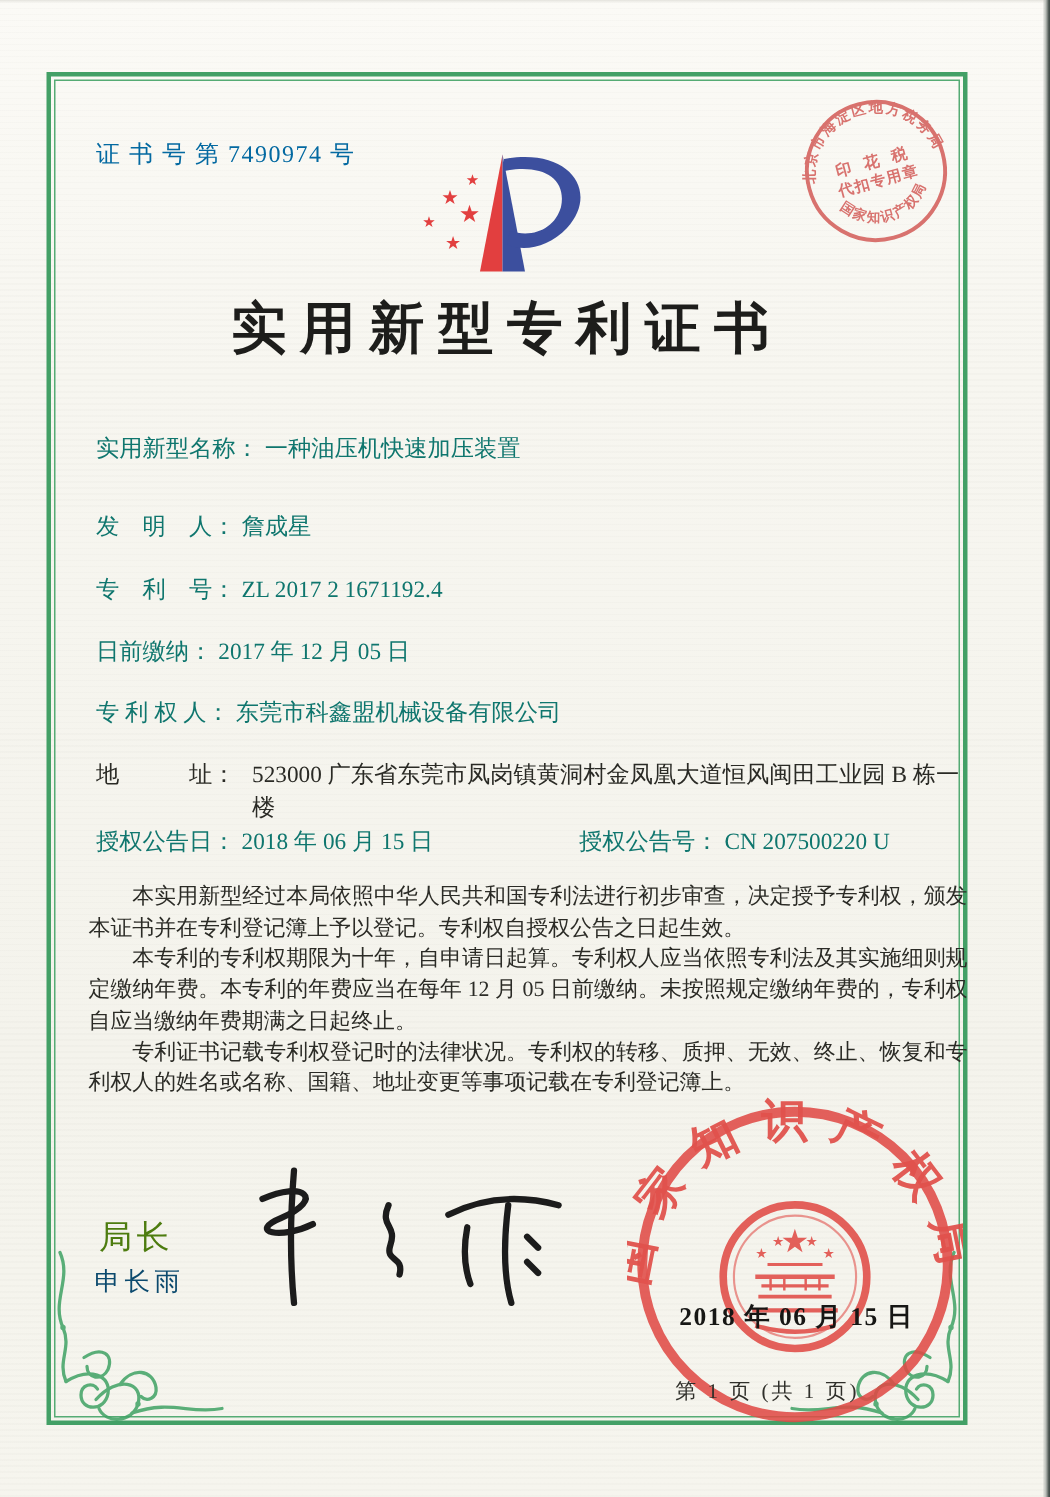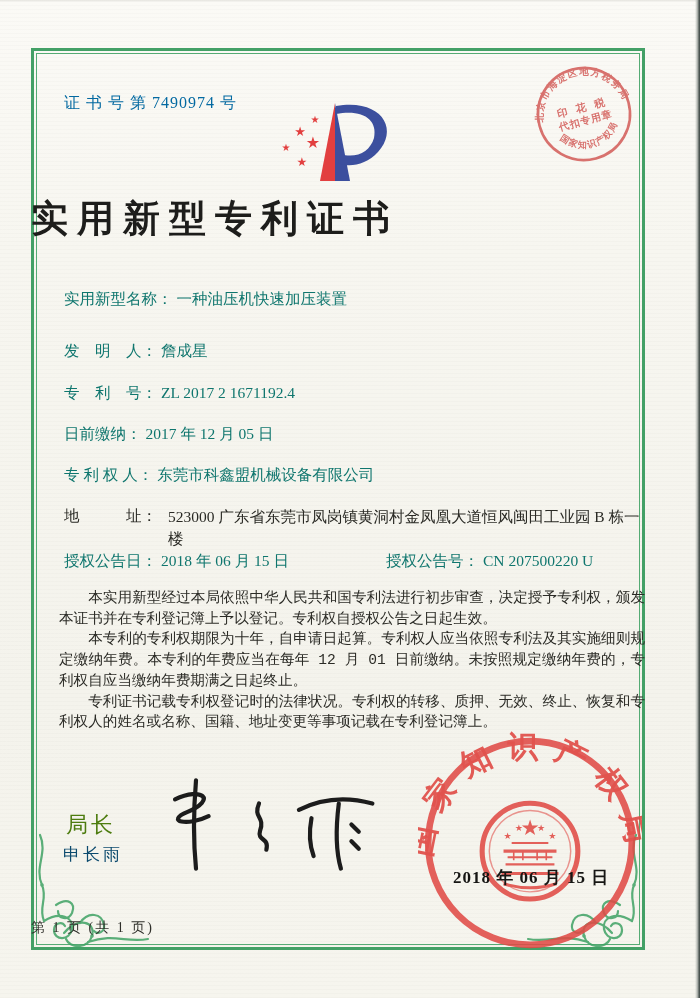--- a/index.html
+++ b/index.html
@@ -23,45 +23,45 @@
   .frame-inner{position:absolute;inset:2px;border:1px solid #55ab74;}
   .corner{width:120px;height:120px;}
   .corner svg{display:block;width:120px;height:120px;}
   .corner.bl{left:-4px;bottom:-6px;}
   .corner.br{right:-4px;bottom:-6px;transform:scaleX(-1);}
 
   .cert-no{left:64px;top:93px;font-size:16px;letter-spacing:1px;color:#0369a1;}
 
   .logo{left:272px;top:96px;width:160px;height:104px;}
 
-  .title{left:31px;top:194px;width:614px;margin:0;
+  .title{left:31px;top:194px;width:614px;margin:0;text-align:center;
     font-size:37px;font-weight:bold;letter-spacing:9px;color:#1d1d1b;}
 
   .frow{left:64px;font-size:15.5px;color:#0f766e;white-space:nowrap;}
   .flabel{display:inline-block;white-space:pre;}
   .fvalue{margin-left:4px;}
   .frow-addr{left:64px;top:506px;width:576px;display:flex;font-size:15.5px;color:#2a2a25;justify-content:center;}
   .frow-addr .flabel{flex:0 0 100px;}
   .frow-addr .fvalue{margin-left:4px;flex:1;line-height:1.45;}
 
-  .body-text{left:59px;top:588px;width:586px;font-size:14.6px;line-height:1.42;color:#2b2b26;font-family:Liberation Mono, monospace;}
+  .body-text{left:59px;top:588px;width:586px;font-size:14.6px;line-height:1.42;color:#2b2b26;}
   .body-text p{margin:0;text-indent:2em;text-align:justify;}
 
   .officer-title{left:66px;top:810px;font-size:22px;letter-spacing:3px;color:#4d7c0f;}
   .officer-name{left:63px;top:843px;font-size:17px;letter-spacing:3px;color:#0c4a6e;}
 
   .signature{left:133px;top:772px;width:252px;height:108px;}
 
   .tax-stamp{left:534px;top:64px;width:100px;height:100px;transform:rotate(-15deg);opacity:.88;}
 
   .seal{left:418px;top:731px;width:224px;height:224px;opacity:.95;}
   .seal-date{left:424px;top:866px;width:214px;text-align:center;font-size:17px;
     font-weight:600;letter-spacing:1px;color:#161614;}
 
-  .footer{left:31px;top:919px;width:542px;text-align:left;font-size:14px;
+  .footer{left:31px;top:919px;width:542px;text-align:right;font-size:14px;
     letter-spacing:2px;color:#2f2f2a;}
 </style>
 </head>
 <body>
 
 <div class="abs edge-top"></div>
 <div class="abs edge-right"></div>
 
 <div class="abs frame">
   <div class="frame-inner"></div>
@@ -131,21 +131,21 @@
 </div>
 <div class="abs frow" style="top:551px">
   <span class="flabel">授权公告日：</span><span class="fvalue">2018 年 06 月 15 日</span>
 </div>
 <div class="abs frow" style="top:551px;left:386px">
   <span class="flabel">授权公告号：</span><span class="fvalue">CN 207500220 U</span>
 </div>
 
 <div class="abs body-text">
   <p>本实用新型经过本局依照中华人民共和国专利法进行初步审查，决定授予专利权，颁发本证书并在专利登记簿上予以登记。专利权自授权公告之日起生效。</p>
-  <p>本专利的专利权期限为十年，自申请日起算。专利权人应当依照专利法及其实施细则规定缴纳年费。本专利的年费应当在每年 12 月 01 日前缴纳。未按照规定缴纳年费的，专利权自应当缴纳年费期满之日起终止。</p>
+  <p>本专利的专利权期限为十年，自申请日起算。专利权人应当依照专利法及其实施细则规定缴纳年费。本专利的年费应当在每年 12 月 05 日前缴纳。未按照规定缴纳年费的，专利权自应当缴纳年费期满之日起终止。</p>
   <p>专利证书记载专利权登记时的法律状况。专利权的转移、质押、无效、终止、恢复和专利权人的姓名或名称、国籍、地址变更等事项记载在专利登记簿上。</p>
 </div>
 
 <div class="abs officer-title">局长</div>
 <div class="abs officer-name">申长雨</div>
 
 <div class="abs signature">
   <svg viewBox="0 0 240 100" fill="none" stroke="#1c1c1c" stroke-width="4" stroke-linecap="round" stroke-linejoin="round">
     <path d="M60,8 C58,32 57,62 60,92"></path>
     <path d="M40,26 C66,14 80,26 52,38 C30,47 52,52 72,42"></path>

